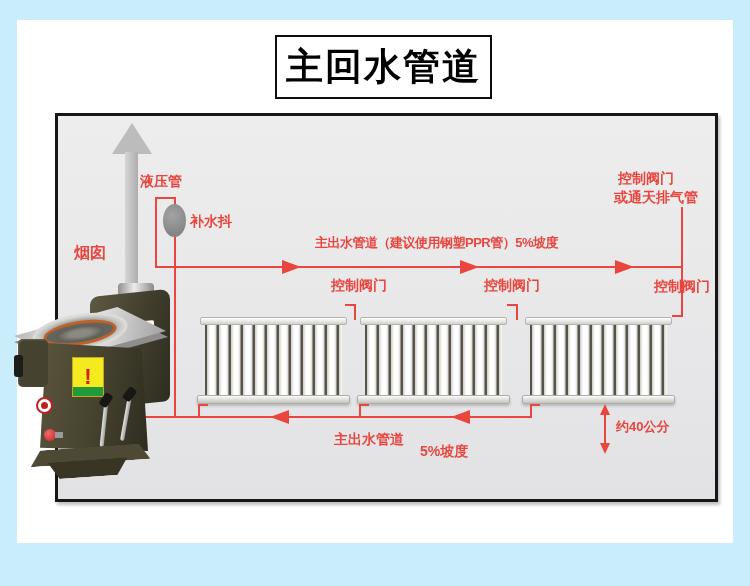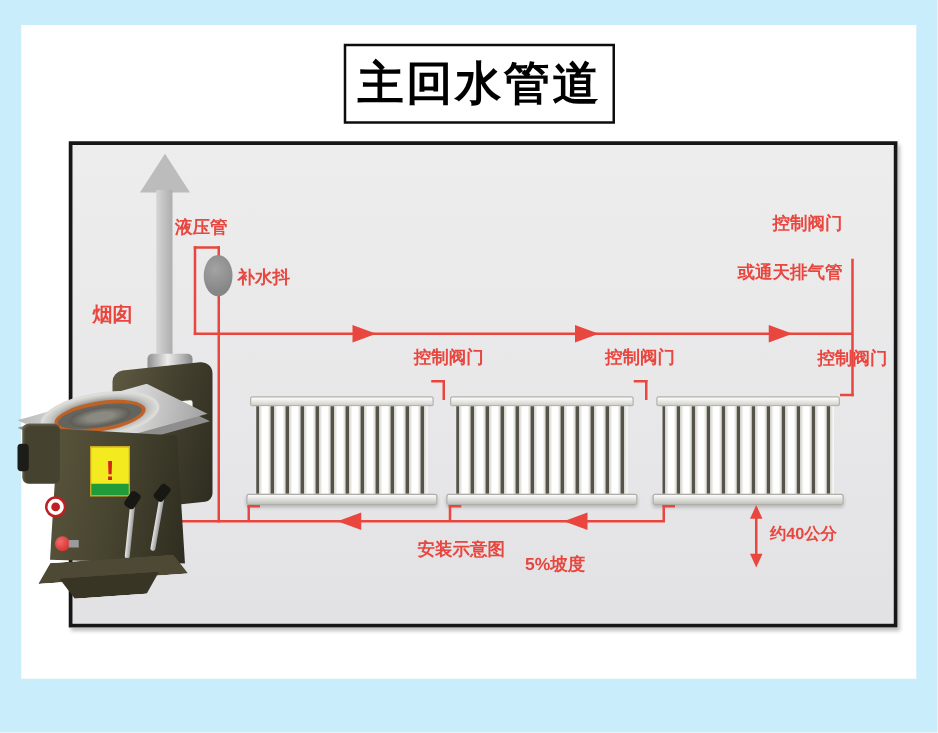--- a/index.html
+++ b/index.html
@@ -129,26 +129,27 @@
   <div class="rl" style="left:472px;top:288px;width:10px;height:2px;"></div>
   <div class="rl" style="left:472px;top:288px;width:2px;height:13px;"></div>
 
   <div class="rl" style="left:546px;top:293px;width:2px;height:38px;"></div>
   <div class="dim-up" style="left:542px;top:288px;"></div>
   <div class="dim-dn" style="left:542px;top:327px;"></div>
 
   <div class="rtext" style="left:16px;top:127px;font-size:16px;">烟囱</div>
   <div class="rtext" style="left:82px;top:57px;">液压管</div>
   <div class="rtext" style="left:132px;top:97px;">补水抖</div>
+  <div class="rtext" style="left:257px;top:119px;font-size:13px;letter-spacing:-0.5px;">主出水管道（建议使用钢塑PPR管）5%坡度</div>
   <div class="rtext" style="left:273px;top:161px;">控制阀门</div>
   <div class="rtext" style="left:426px;top:161px;">控制阀门</div>
   <div class="rtext" style="left:596px;top:162px;">控制阀门</div>
   <div class="rtext" style="left:560px;top:54px;">控制阀门</div>
-  <div class="rtext" style="left:532px;top:73px;margin-top:20px;">或通天排气管</div>
-  <div class="rtext" style="left:276px;top:315px;">安装示意图</div>
+  <div class="rtext" style="left:556px;top:73px;">或通天排气管</div>
+  <div class="rtext" style="left:276px;top:315px;">主出水管道</div>
   <div class="rtext" style="left:362px;top:327px;">5%坡度</div>
   <div class="rtext" style="left:558px;top:303px;font-size:13px;">约40公分</div>
 
 </div>
 
 <div class="stove">
   <div class="sv-collar"></div>
   <div class="sv-tank"></div>
   <div class="sv-tank-sticker"></div>
   <div class="sv-plate-shadow"></div>

